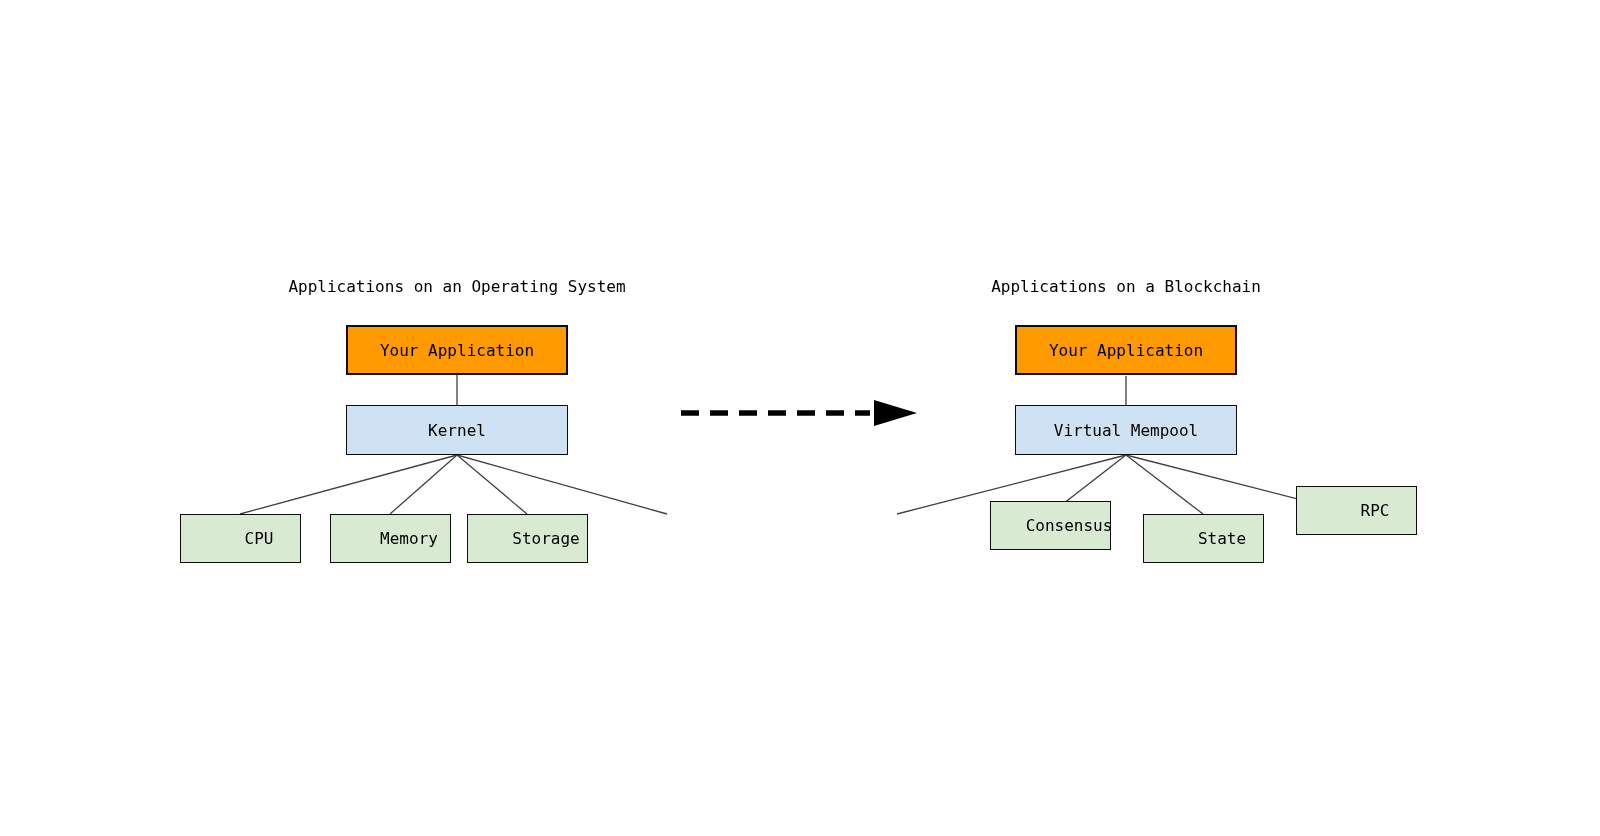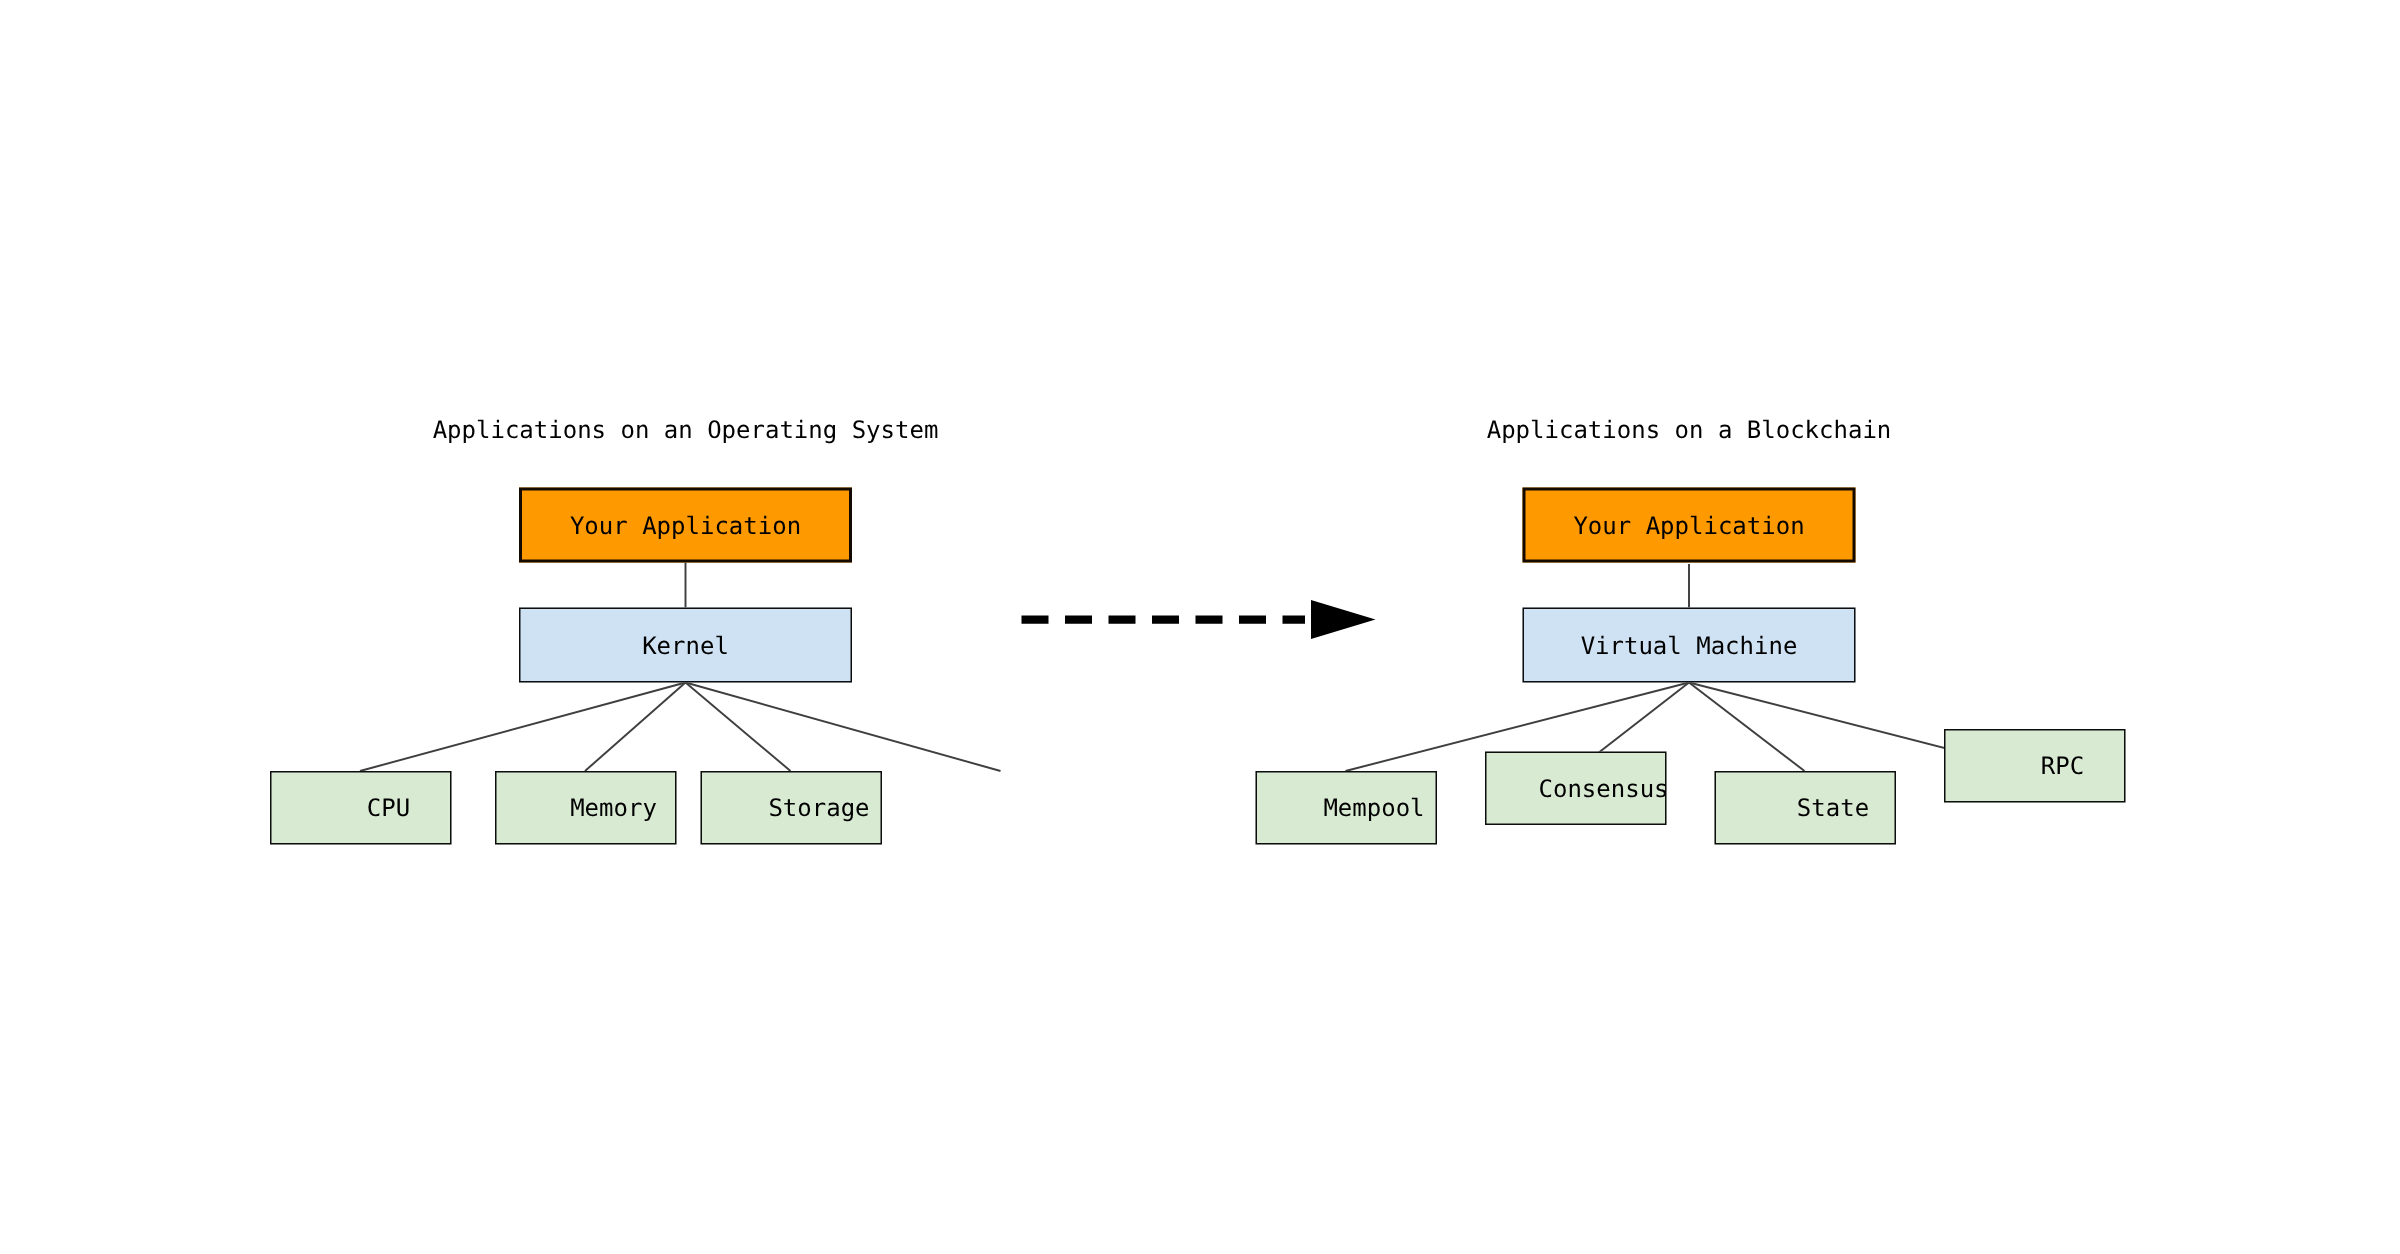--- a/index.html
+++ b/index.html
@@ -114,19 +114,18 @@
 
   <div class="diagram-title" style="left:207px; top:277px;">Applications on an Operating System</div>
   <div class="box app" style="left:346px; top:325px;">Your Application</div>
   <div class="box middle" style="left:346px; top:405px;">Kernel</div>
   <div class="box leaf" style="left:180px; top:514px;">CPU</div>
   <div class="box leaf" style="left:330px; top:514px;">Memory</div>
   <div class="box leaf" style="left:467px; top:514px;">Storage</div>
 
   <div class="diagram-title" style="left:876px; top:277px;">Applications on a Blockchain</div>
   <div class="box app" style="left:1015px; top:325px;">Your Application</div>
-  <div class="box middle" style="left:1015px; top:405px;">Virtual Machine</div>
-  <div class="box leaf" style="left:837px; top:514px;">Mempool</div>
+  <div class="box middle" style="left:1015px; top:405px;">Virtual Mempool</div>
   <div class="box leaf" style="left:990px; top:501px;">Consensus</div>
   <div class="box leaf" style="left:1143px; top:514px;">State</div>
   <div class="box leaf" style="left:1296px; top:486px;">RPC</div>
 
 </div>
 
 </body></html>

